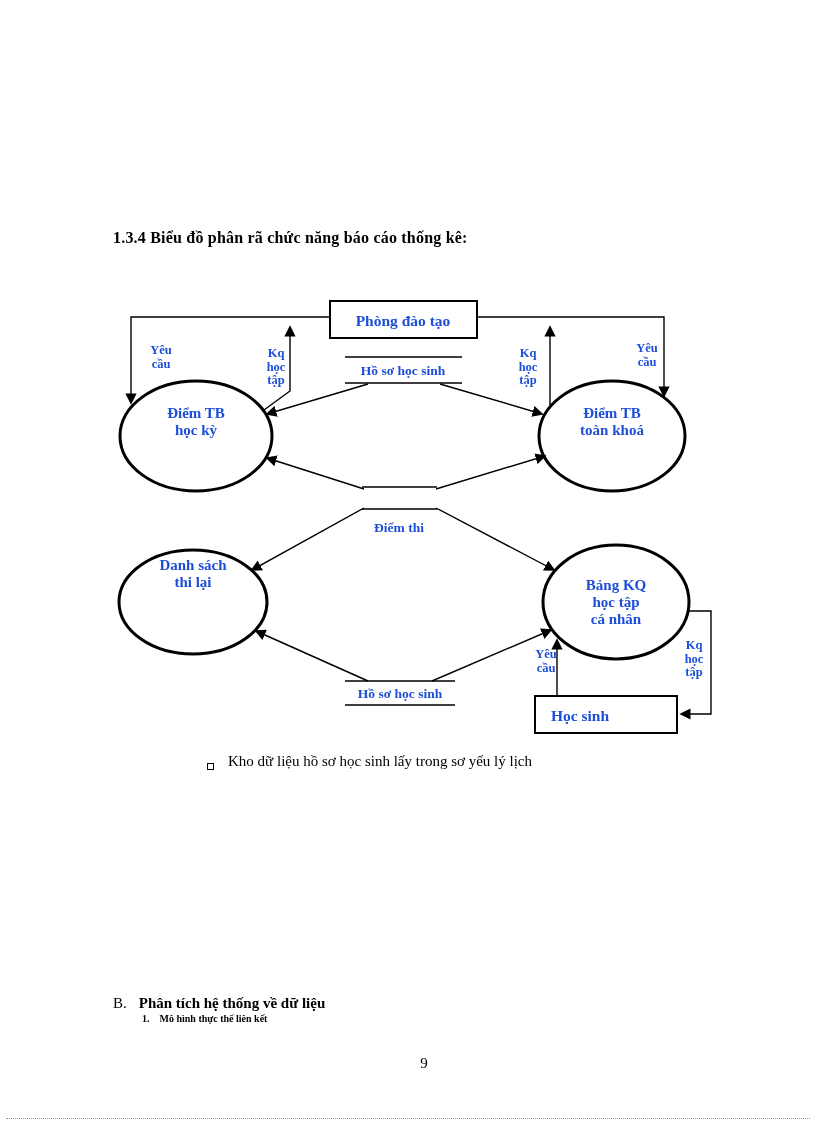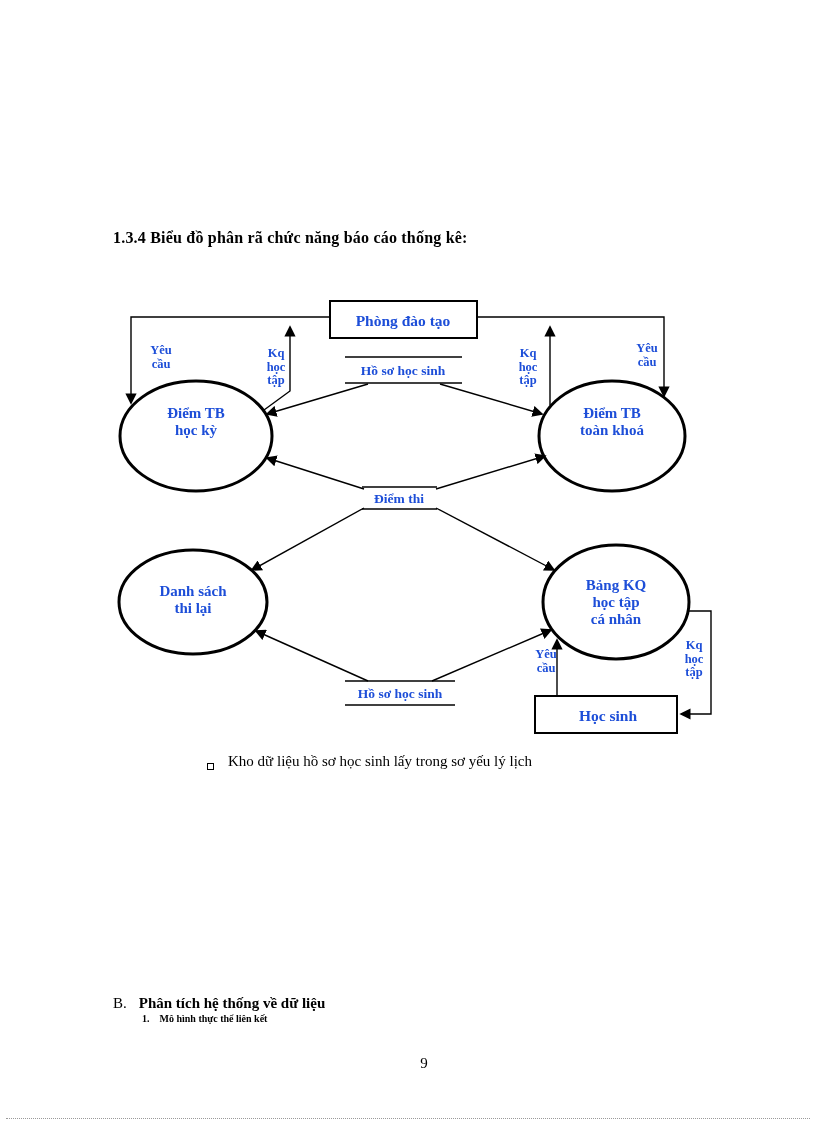--- a/index.html
+++ b/index.html
@@ -83,34 +83,34 @@
 
         <line x1="368" y1="681" x2="256" y2="631" marker-end="url(#arrow)"></line>
         <line x1="432" y1="681" x2="551" y2="630" marker-end="url(#arrow)"></line>
 
         <line x1="557" y1="695" x2="557" y2="640" marker-end="url(#arrow)"></line>
         <polyline points="687,611 711,611 711,714 681,714" marker-end="url(#arrow)"></polyline>
       </g>
     </svg>
 
     <div class="lbl box-lbl" style="left:403px;top:320px;">Phòng đào tạo</div>
-    <div class="lbl box-lbl" style="left:608px;top:715px;text-align:center;">Học sinh</div>
+    <div class="lbl box-lbl" style="left:580px;top:715px;text-align:center;">Học sinh</div>
 
     <div class="lbl node-lbl" style="left:196px;top:422px;">Điểm TB
 học kỳ</div>
     <div class="lbl node-lbl" style="left:612px;top:422px;">Điểm TB
 toàn khoá</div>
-    <div class="lbl node-lbl" style="left:193px;top:600px;">Danh sách
+    <div class="lbl node-lbl" style="left:193px;top:574px;">Danh sách
 thi lại</div>
     <div class="lbl node-lbl" style="left:616px;top:602px;">Bảng KQ
 học tập
 cá nhân</div>
 
     <div class="lbl store-lbl" style="left:403px;top:370px;">Hồ sơ học sinh</div>
-    <div class="lbl store-lbl" style="left:399px;top:498px;">Điểm thi</div>
+    <div class="lbl store-lbl" style="left:399px;top:527px;">Điểm thi</div>
     <div class="lbl store-lbl" style="left:400px;top:693px;">Hồ sơ học sinh</div>
 
     <div class="lbl flow-lbl" style="left:161px;top:357px;">Yêu
 cầu</div>
     <div class="lbl flow-lbl" style="left:276px;top:367px;">Kq
 học
 tập</div>
     <div class="lbl flow-lbl" style="left:528px;top:367px;">Kq
 học
 tập</div>

